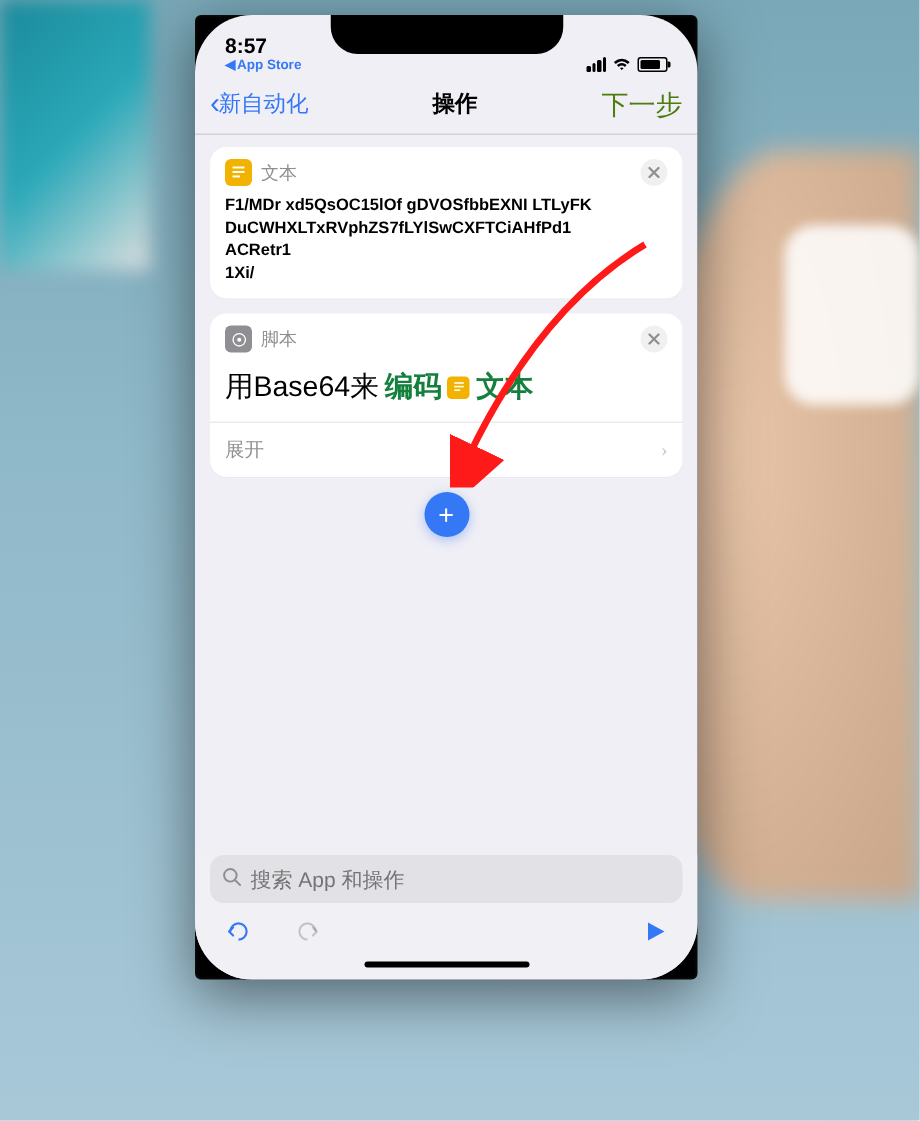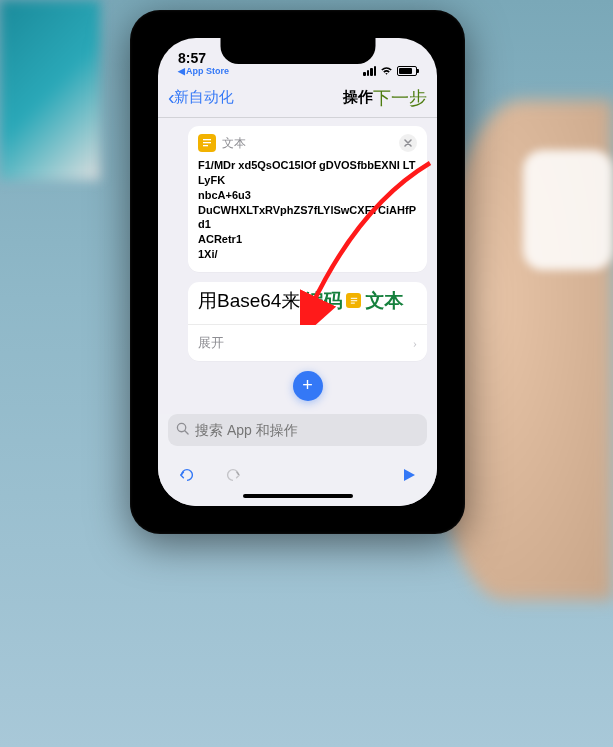--- a/index.html
+++ b/index.html
@@ -37,24 +37,24 @@
     left: 0; top: 0;
     width: 100px; height: 180px;
     background: linear-gradient(135deg, #1a8a9a 0%, #2aa8b8 50%, #e0e0e0 100%);
     filter: blur(6px);
   }
 
   
   .phone {
     position: absolute;
     left: 130px; top: 10px;
-    width: 335px; height: 524px;
+    width: 335px; height: 643px;
     background: #000;
-    border-radius: 30px;
-    padding: 28px;
+    border-radius: 4px;
+    padding: 0;
     box-shadow: 0 10px 40px rgba(0,0,0,0.5), inset 0 0 3px rgba(255,255,255,0.1);
   }
   .phone::before {
     content: '';
     position: absolute;
     inset: -6px;
     border-radius: 54px;
     background: linear-gradient(145deg, #8a1818, #c02020);
     z-index: -1;
   }
@@ -98,29 +98,28 @@
 
   
   .nav-bar {
     height: 40px;
     display: flex; align-items: center;
     padding: 0 10px;
     border-bottom: 0.5px solid rgba(0,0,0,0.12);
   }
   .nav-back { color: #3478f6; font-size: 15px; display:flex; align-items:center; }
   .nav-back-chevron { font-size: 20px; margin-right: -1px; font-weight:300;}
-  .nav-title { flex:1; text-align:right; font-size: 15px; font-weight:600; color:#000; }
+  .nav-title { flex:1; text-align:center; font-size: 15px; font-weight:600; color:#000; }
   .nav-next { color:#4d7c0f; font-size:18px; }
 
   
   .content {
     padding: 8px 10px;
     height: calc(100% - 40px - 40px - 70px);
     overflow: hidden;
-    margin-left: 20px;
   }
   .card {
     background: #fff;
     border-radius: 11px;
     margin-bottom: 10px;
     box-shadow: 0 0.5px 0 rgba(0,0,0,0.04);
     overflow: hidden;
   }
   .card-header {
     display:flex; align-items:center;
@@ -185,21 +184,21 @@
     position:absolute; bottom:0; left:0; right:0;
     padding: 0 10px 6px;
     background: rgba(240,239,245,0.9);
   }
   .search-bar {
     background: rgba(0,0,0,0.06);
     border-radius: 9px;
     height: 32px;
     display:flex; align-items:center;
     padding: 0 8px; gap:6px;
-    margin-bottom: 16px;
+    margin-bottom: 6px;
   }
   .search-icon { color:#8e8e93; font-size:13px; }
   .search-input {
     flex:1; border:none; background:transparent; outline:none;
     font-size:14px; color:#8e8e93;
   }
   .toolbar {
     display:flex; align-items:center; justify-content:space-between;
     padding: 4px 10px 0;
   }
@@ -275,28 +274,41 @@
           </span>
           <span class="card-header-title">文本</span>
           <span class="card-header-close">
             <svg width="8" height="8" viewBox="0 0 8 8">
                 <path d="M1 1 L7 7 M7 1 L1 7" stroke="#8e8e93" stroke-width="1.5" stroke-linecap="round"></path>
               </svg>
           </span>
         </div>
         <div class="card-body">
           <div>F1/MDr xd5QsOC15lOf gDVOSfbbEXNI LTLyFK</div>
-          <div>nbcA+6u3</div>
           <div>DuCWHXLTxRVphZS7fLYlSwCXFTCiAHfPd1</div>
           <div>ACRetr1</div>
           <div>1Xi/</div>
         </div>
       </div>
 
       <div class="card">
+        <div class="card-header">
+          <span class="card-header-icon script-icon">
+            <svg width="11" height="11" viewBox="0 0 12 12">
+                <circle cx="6" cy="6" r="4.5" fill="none" stroke="#fff" stroke-width="1"></circle>
+                <circle cx="6" cy="6" r="1.5" fill="#fff"></circle>
+              </svg>
+          </span>
+          <span class="card-header-title">脚本</span>
+          <span class="card-header-close">
+            <svg width="8" height="8" viewBox="0 0 8 8">
+                <path d="M1 1 L7 7 M7 1 L1 7" stroke="#8e8e93" stroke-width="1.5" stroke-linecap="round"></path>
+              </svg>
+          </span>
+        </div>
         <div class="script-body">
           <div class="script-line">
             <span>用Base64来</span>
             <span class="token-blue">编码</span>
             <span class="token-chip">
               <svg width="8" height="8" viewBox="0 0 10 10">
                   <rect x="1" y="1" width="8" height="1.3" fill="#fff"></rect>
                   <rect x="1" y="4" width="8" height="1.3" fill="#fff"></rect>
                   <rect x="1" y="7" width="5" height="1.3" fill="#fff"></rect>
                 </svg>

